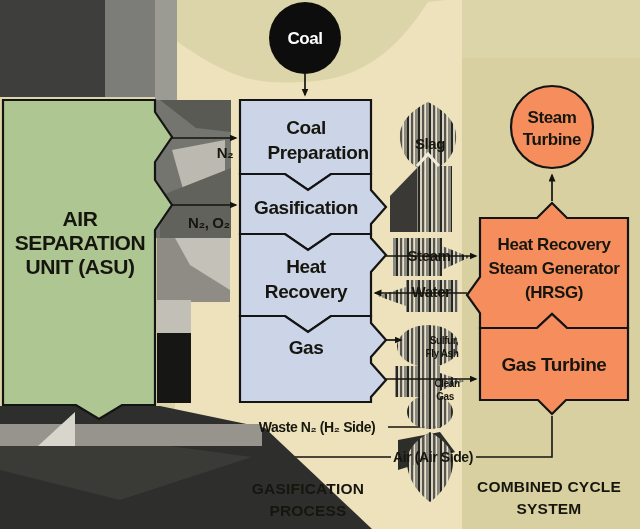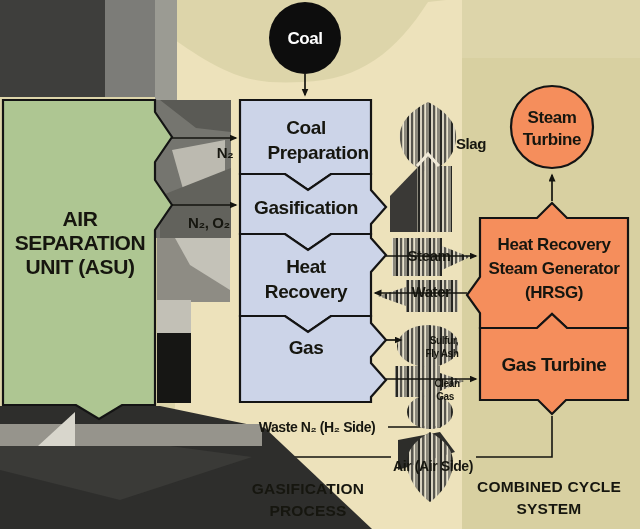--- a/index.html
+++ b/index.html
@@ -135,28 +135,28 @@
 
 <div class="lbl s17" style="left:552px;top:117px;">Steam</div>
 <div class="lbl s17" style="left:552px;top:139px;">Turbine</div>
 <div class="lbl s17" style="left:554px;top:268px;">Steam Generator</div>
 <div class="lbl s17" style="left:554px;top:244px;">Heat Recovery</div>
 <div class="lbl s17" style="left:554px;top:292px;">(HRSG)</div>
 <div class="lbl s19" style="left:554px;top:364px;">Gas Turbine</div>
 
 <div class="lbl s15" style="left:201px;top:152px;padding-left:48px;">N₂</div>
 <div class="lbl s15" style="left:209px;top:222px;">N₂, O₂</div>
-<div class="lbl s15" style="left:430px;top:143px;margin-left:41px;">Slag</div>
+<div class="lbl s15" style="left:430px;top:143px;">Slag</div>
 <div class="lbl s15" style="left:429px;top:255px;">Steam</div>
 <div class="lbl s15" style="left:431px;top:291px;">Water</div>
 <div class="lbl s13" style="left:428px;top:341px;">Sulfur,</div>
 <div class="lbl s13" style="left:426px;top:354px;">Fly Ash</div>
 <div class="lbl s13" style="left:431px;top:384px;">Clean</div>
 <div class="lbl s13" style="left:429px;top:397px;">Gas</div>
 <div class="lbl s14" style="left:317px;top:427px;">Waste N₂ (H₂ Side)</div>
-<div class="lbl s14" style="left:433px;top:457px;margin-top:9px;">Air (Air Side)</div>
+<div class="lbl s14" style="left:433px;top:457px;">Air (Air Side)</div>
 
 <div class="lbl sec" style="left:308px;top:489px;">GASIFICATION</div>
 <div class="lbl sec" style="left:308px;top:511px;">PROCESS</div>
 <div class="lbl sec" style="left:549px;top:487px;">COMBINED CYCLE</div>
 <div class="lbl sec" style="left:549px;top:509px;">SYSTEM</div>
 
 </div>
 
 </body></html>

